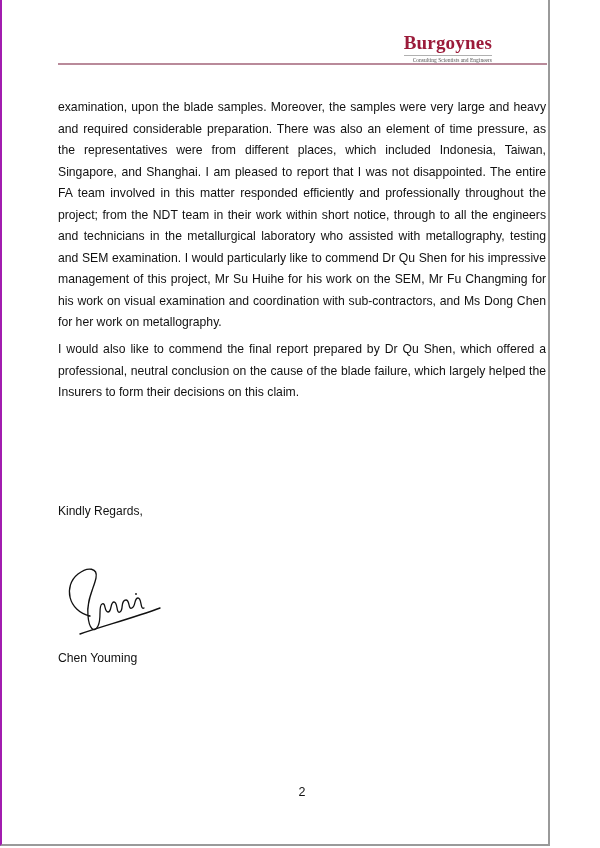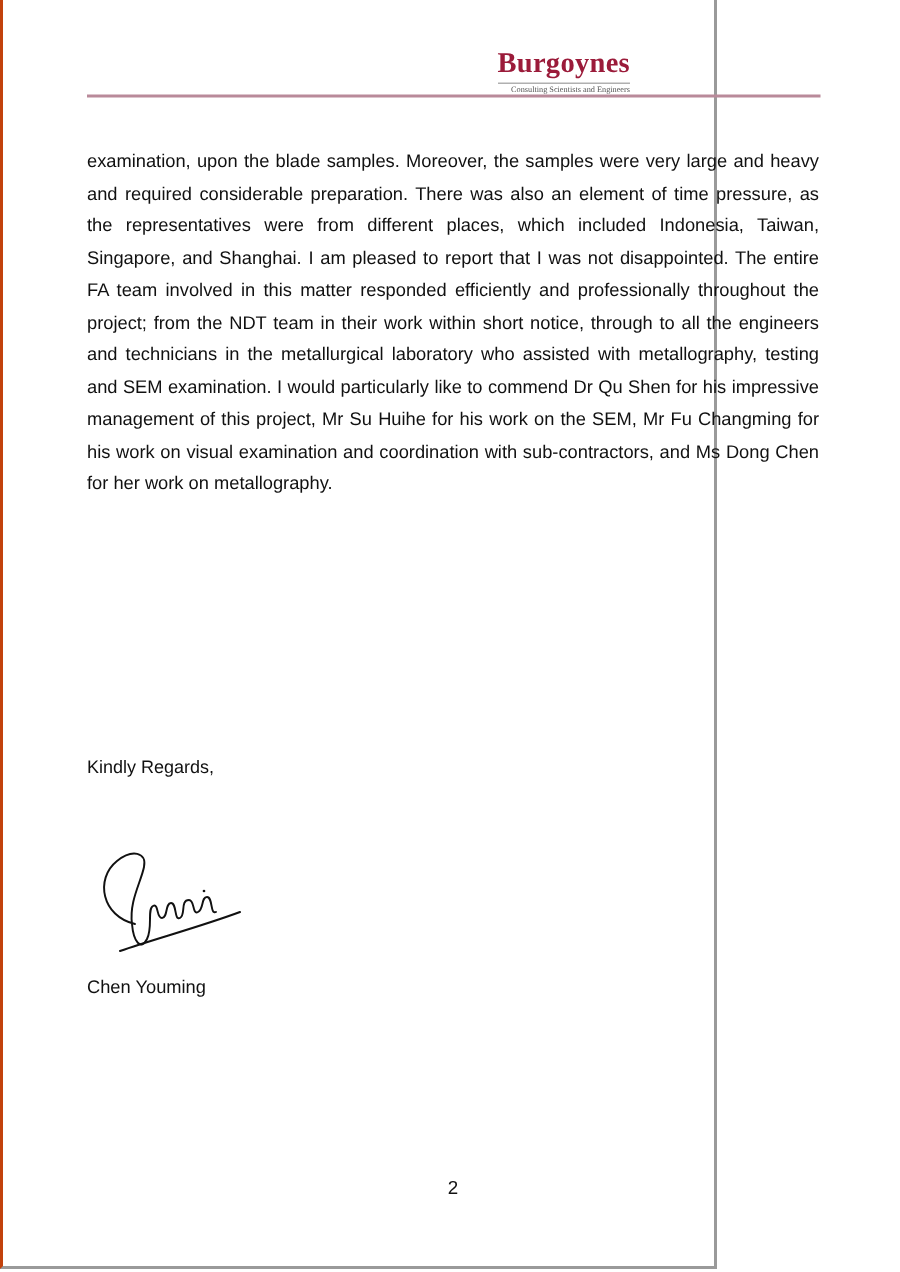--- a/index.html
+++ b/index.html
@@ -1,17 +1,17 @@
 <!DOCTYPE html>
 <html><head>
 <meta charset="utf-8">
 <style>
   html, body { margin:0; padding:0; background:#ffffff; }
   body { width:600px; height:848px; position:relative; overflow:hidden; font-family:"Liberation Sans", sans-serif; color:#111; }
-  .page { position:absolute; left:0; top:0; width:478px; height:846px; border-left:2px solid #c2410c; border-right:2px solid #9a9a9a; border-bottom:2px solid #9a9a9a; box-sizing:border-box; background:#fff; }
+  .page { position:absolute; left:0; top:0; width:550px; height:846px; border-left:2px solid #a21caf; border-right:2px solid #9a9a9a; border-bottom:2px solid #9a9a9a; box-sizing:border-box; background:#fff; }
   .header-rule { position:absolute; left:56px; top:63px; width:489px; height:2px; background:#b98a9a; }
   .logo { position:absolute; right:56px; top:33px; text-align:right; }
   .logo-name { font-family:"Liberation Serif", serif; font-size:19px; font-weight:bold; color:#9b1b3a; line-height:20px; letter-spacing:0.2px; }
   .logo-rule { height:1px; background:#b0b0b0; margin-top:2px; }
   .logo-tag { font-family:"Liberation Serif", serif; font-size:5.5px; color:#555; line-height:7px; margin-top:1px; }
   .body-text { position:absolute; left:56px; width:488px; font-size:12.2px; line-height:21.5px; text-align:justify; }
   .p1 { top:97px; }
   .p2 { top:339px; }
   .p3 { top:417px; }
   .closing { position:absolute; left:56px; top:504px; font-size:12px; }
@@ -25,20 +25,21 @@
 <div class="page">
 
   <div class="logo">
     <div class="logo-name">Burgoynes</div>
     <div class="logo-rule"></div>
     <div class="logo-tag">Consulting Scientists and Engineers</div>
   </div>
   <div class="header-rule"></div>
 
   <div class="body-text p1">examination, upon the blade samples.  Moreover, the samples were very large and heavy and required considerable preparation.  There was also an element of time pressure, as the representatives were from different places, which included Indonesia, Taiwan, Singapore, and Shanghai. I am pleased to report that I was not disappointed.  The entire FA team involved in this matter responded efficiently and professionally throughout the project; from the NDT team in their work within short notice, through to all the engineers and technicians in the metallurgical laboratory who assisted with metallography, testing and SEM examination.  I would particularly like to commend Dr Qu Shen for his impressive management of this project, Mr Su Huihe for his work on the SEM, Mr Fu Changming for his work on visual examination and coordination with sub-contractors, and Ms Dong Chen for her work on metallography.</div>
+  <div class="body-text p2">I would also like to commend the final report prepared by Dr Qu Shen, which offered a professional, neutral conclusion on the cause of the blade failure, which largely helped the Insurers to form their decisions on this claim.</div>
 
   <div class="closing">Kindly Regards,</div>
 
   <svg class="signature" viewBox="0 0 110 80">
     <path d="M32 60 C10 55 5 30 20 18 C30 10 40 12 38 22 C36 32 28 45 30 60 C31 72 36 78 40 70 C44 62 40 50 44 48 C48 46 46 56 50 56 C54 56 52 46 56 46 C60 46 58 58 62 56 C66 54 62 44 68 44 C72 44 70 54 74 52 C78 50 76 42 80 42 C84 42 82 54 86 52" fill="none" stroke="#111" stroke-width="1.3" stroke-linecap="round"></path>
     <path d="M22 78 C45 70 75 62 102 52" fill="none" stroke="#111" stroke-width="1.4" stroke-linecap="round"></path>
     <circle cx="78" cy="38" r="0.9" fill="#111"></circle>
   </svg>
 
   <div class="signer">Chen Youming</div>

